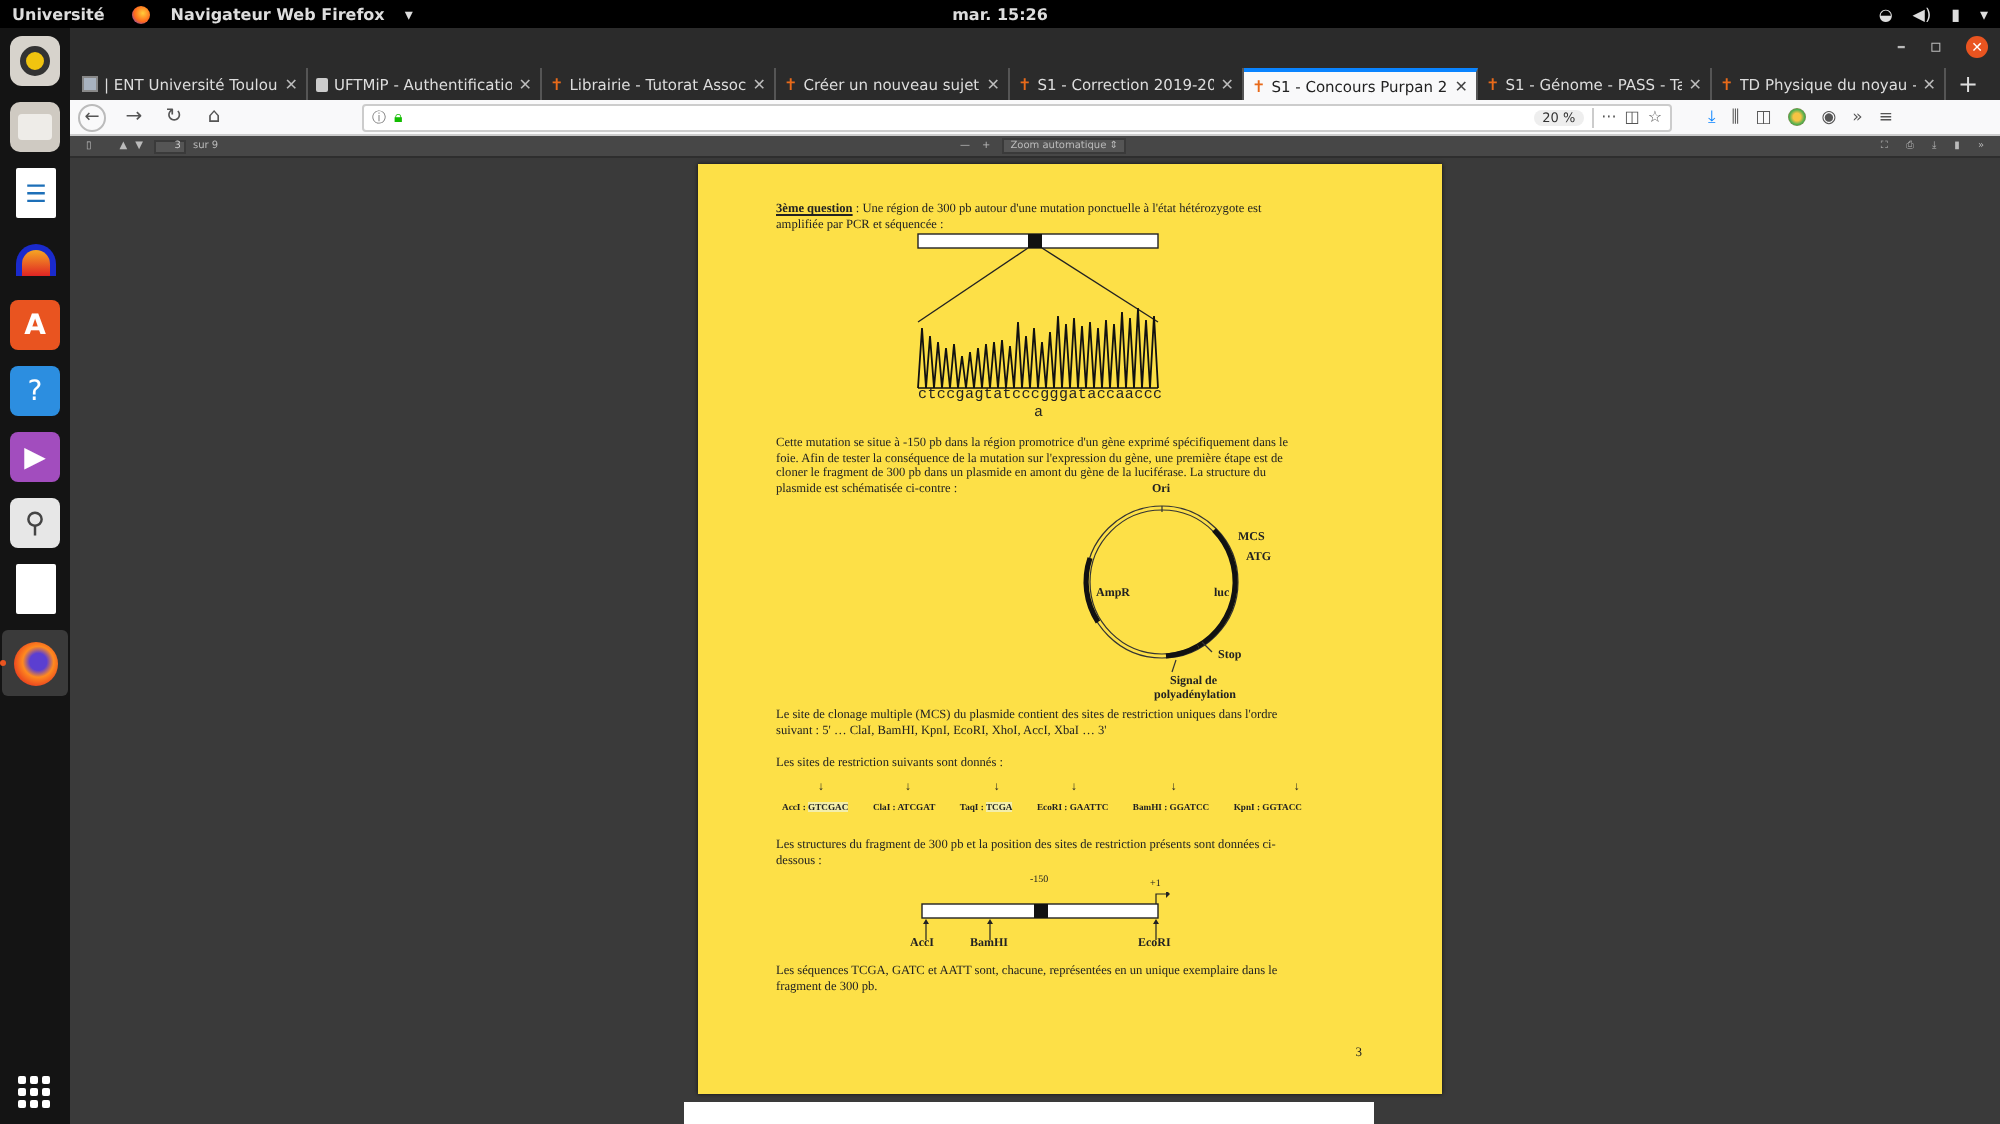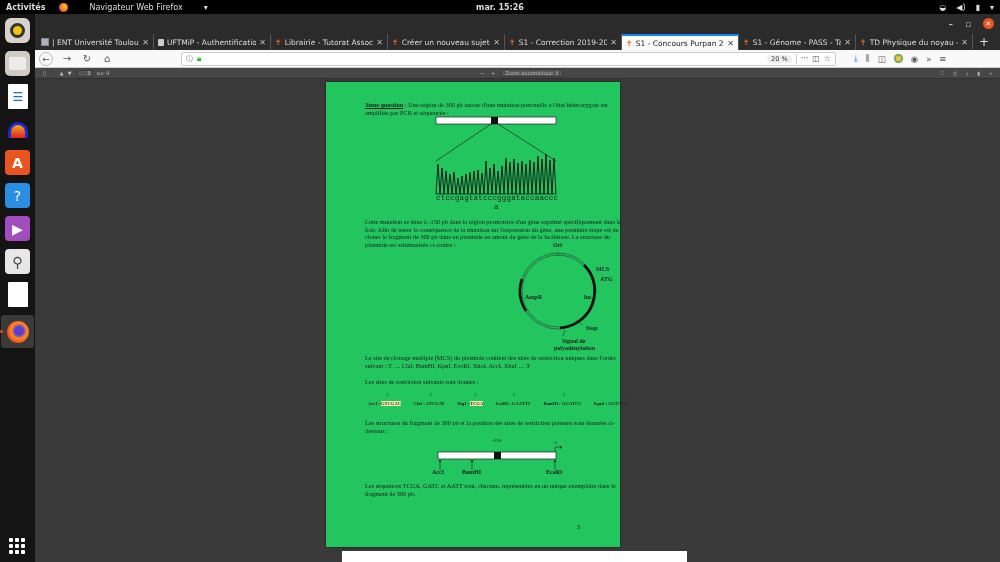--- a/index.html
+++ b/index.html
@@ -1,19 +1,19 @@
 <!DOCTYPE html>
 <html><head>
 <meta charset="utf-8">
 <style>
   * { box-sizing: border-box; margin: 0; padding: 0; }
   html, body { width: 1000px; height: 562px; overflow: hidden; background: #1d1d1d; font-family: "DejaVu Sans", sans-serif; }
   .topbar { position: absolute; left: 0; top: 0; width: 1000px; height: 14px; background: #000; color: #ddd; font-size: 8px; display: flex; align-items: center; }
   .topbar .act { margin-left: 6px; font-weight: bold; }
-  .topbar .app { margin-left: 14px; display: flex; align-items: center; gap: 21px; font-weight: normal; }
+  .topbar .app { margin-left: 14px; display: flex; align-items: center; gap: 10px; font-weight: bold; }
   .topbar .ff-dot { width: 9px; height: 9px; border-radius: 50%; background: radial-gradient(circle at 60% 40%, #ffce3a, #ff6a1c 55%, #6a3bcf 90%); }
   .topbar .clock { position: absolute; left: 500px; transform: translateX(-50%); font-weight: bold; }
   .topbar .sys { position: absolute; right: 6px; display: flex; gap: 10px; font-size: 8px; }
 
   .dock { position: absolute; left: 0; top: 14px; width: 35px; height: 548px; background: #141414; }
   .dock .app { width: 25px; height: 25px; margin: 4px 5px 8px; border-radius: 4px; display: flex; align-items: center; justify-content: center; font-size: 14px; color: #fff; }
   .dock .active { background: #3a3a3a; width: 33px; height: 33px; margin: 0 1px; border-radius: 3px; position: relative; }
   .dock .active::before { content: ""; position: absolute; left: -1px; top: 15px; width: 3px; height: 3px; border-radius: 50%; background: #e95420; }
   .grid-btn { position: absolute; left: 9px; bottom: 8px; width: 16px; height: 16px; display: grid; grid-template-columns: repeat(3, 4px); gap: 2px; }
   .grid-btn span { width: 4px; height: 4px; background: #fff; border-radius: 1px; }
@@ -50,36 +50,36 @@
   .rt .dl { color: #0a84ff; }
   .rt .ext { width: 9px; height: 9px; border-radius: 50%; background: radial-gradient(circle, #f6c343 30%, #4caf50 60%, #e53935 90%); }
 
   .pdfbar { height: 11px; background: #474747; display: flex; align-items: center; padding: 0 8px; font-size: 5px; color: #bbb; position: relative; border-bottom: 1px solid #2e2e2e; }
   .pdfbar .pg { width: 16px; height: 7px; background: #555; border: 1px solid #3a3a3a; color: #ccc; text-align: right; padding-right: 2px; font-size: 5px; line-height: 5px; margin-left: 6px; }
   .pdfbar .center { position: absolute; left: 445px; display: flex; gap: 6px; align-items: center; }
   .pdfbar .zsel { background: #555; padding: 0 3px; border: 1px solid #3a3a3a; }
   .pdfbar .right { position: absolute; right: 8px; display: flex; gap: 9px; }
 
   .viewer { position: absolute; left: 0; top: 65px; width: 965px; height: 483px; background: #3a3a3a; overflow: hidden; }
-  .page { position: absolute; left: 291px; top: 3px; width: 294px; height: 465px; background: #22c55e; box-shadow: 0 0 2px #111; font-family: "Liberation Serif", serif; color: #222; font-size: 6.3px; line-height: 7.6px; }
+  .page { position: absolute; left: 314px; top: 3px; width: 372px; height: 465px; background: #fde047; box-shadow: 0 0 2px #111; font-family: "Liberation Serif", serif; color: #222; font-size: 6.3px; line-height: 7.6px; }
   .page2 { position: absolute; left: 307px; top: 472px; width: 345px; height: 20px; background: #fff; }
   .page .blk { position: absolute; left: 39px; width: 265px; }
   .q { font-weight: bold; text-decoration: underline; }
   .dna { font-family: "Liberation Mono", monospace; font-size: 7.5px; letter-spacing: 0.2px; }
   .sites { position: absolute; left: 42px; top: 318px; width: 260px; display: flex; justify-content: space-between; font-size: 4.6px; font-weight: bold; }
   .sites .site { position: relative; }
   .hl { background: #f3eeaa; }
   .arrowd { position: absolute; top: -9px; font-size: 6px; }
   .pagenum { position: absolute; right: 40px; top: 441px; font-size: 6.5px; }
 </style>
 </head>
 <body>
 
 <div class="topbar">
-  <span class="act">Activités</span>
+  <span class="act">Université</span>
   <span class="app">
     <span class="ff-dot"></span>
     <span>Navigateur Web Firefox</span>
     <span>▾</span>
   </span>
   <span class="clock">mar. 15:26</span>
   <span class="sys">
     <span>◒</span>
     <span>◀)</span>
     <span>▮</span>

